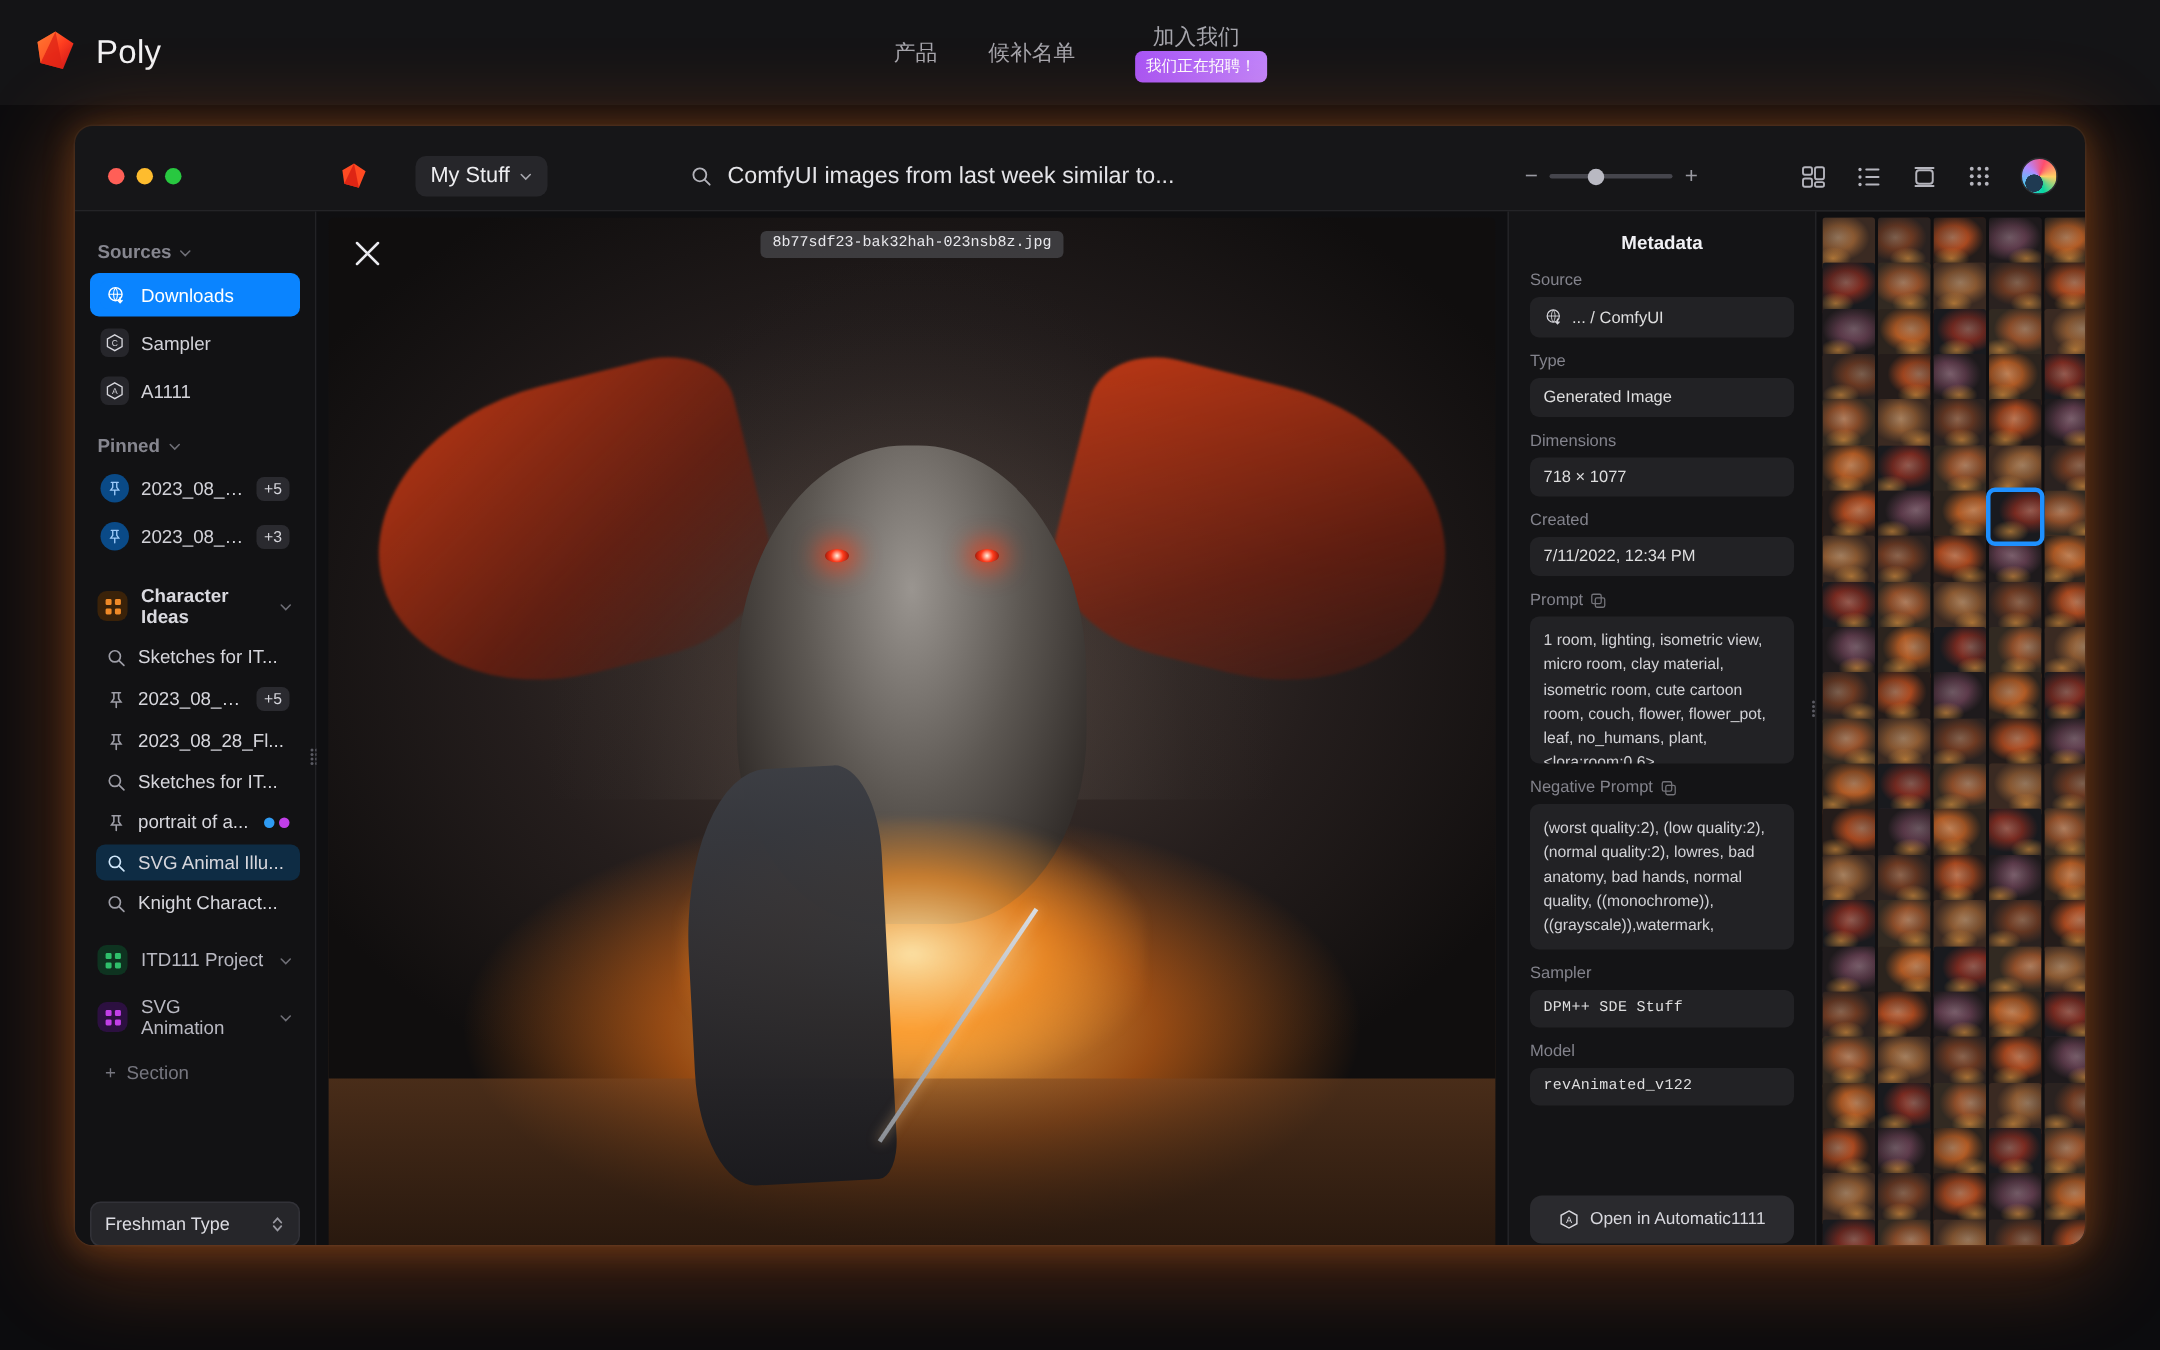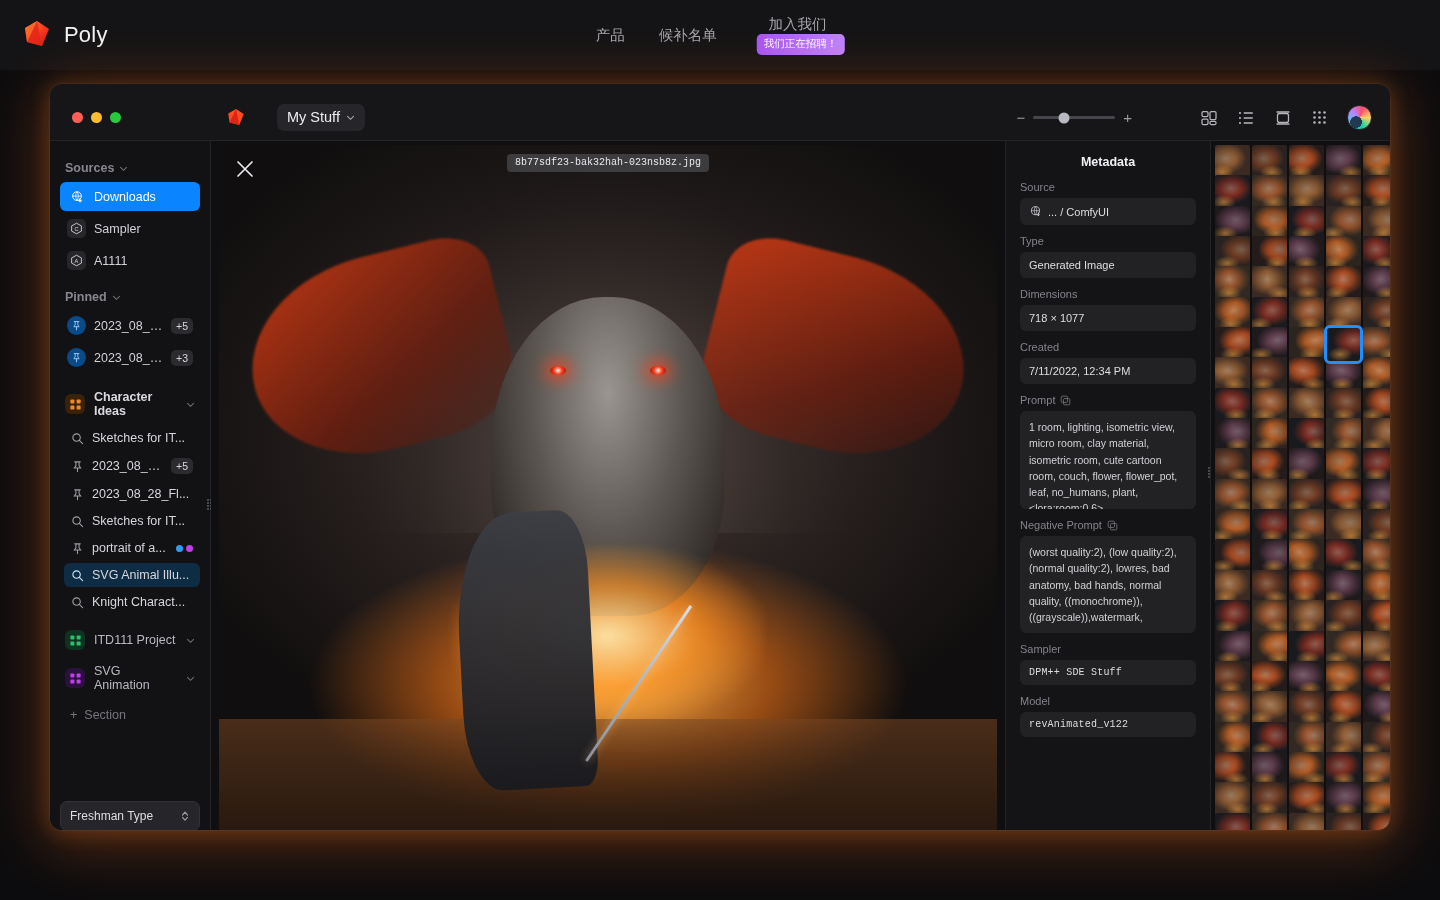--- a/index.html
+++ b/index.html
@@ -348,20 +348,27 @@
       </svg>
     </div>
 
     <div class="mystuff">
       <span>My Stuff</span>
       <svg class="chev" viewBox="0 0 12 12">
         <path d="M2 4.5 L6 8.5 L10 4.5" stroke="#c9c9d0" stroke-width="1.4" fill="none" stroke-linecap="round"></path>
       </svg>
     </div>
 
+    <div class="searchwrap">
+      <svg width="15" height="15" viewBox="0 0 16 16">
+        <circle cx="7" cy="7" r="4.6" stroke="#b3b3ba" stroke-width="1.3" fill="none"></circle>
+        <path d="M10.4 10.4 L14 14" stroke="#b3b3ba" stroke-width="1.3" stroke-linecap="round"></path>
+      </svg>
+      <span class="search-text">ComfyUI images from last week similar to...</span>
+    </div>
 
     <div class="zoomctl">
       <span style="font-size:15px;">−</span>
       <div class="zoom-track">
         <div class="zoom-knob"></div>
       </div>
       <span style="font-size:15px;">+</span>
     </div>
 
     <div class="tb-icons">
@@ -672,20 +679,27 @@
       </div>
       <div class="m-text">(worst quality:2), (low quality:2), (normal quality:2), lowres, bad anatomy, bad hands, normal quality, ((monochrome)), ((grayscale)),watermark,</div>
 
       <div class="m-label">Sampler</div>
       <div class="m-field m-mono">DPM++ SDE Stuff</div>
 
       <div class="m-label">Model</div>
       <div class="m-field m-mono">revAnimated_v122</div>
 
       <div class="meta-actions">
+        <div class="btn-ghost">
+          <svg width="14" height="14" viewBox="0 0 16 16">
+            <polygon points="8,1.5 14,4.8 14,11.2 8,14.5 2,11.2 2,4.8" stroke="#d8d8de" stroke-width="1.1" fill="none"></polygon>
+            <text x="8" y="11" font-size="7" fill="#d8d8de" text-anchor="middle" font-family="Liberation Sans">A</text>
+          </svg>
+          <span>Open in Automatic1111</span>
+        </div>
       </div>
 
       <div class="meta-divider">
         <i style="width:2px;height:2px;background:#5a5a62;border-radius:1px;"></i>
         <i style="width:2px;height:2px;background:#5a5a62;border-radius:1px;"></i>
         <i style="width:2px;height:2px;background:#5a5a62;border-radius:1px;"></i>
         <i style="width:2px;height:2px;background:#5a5a62;border-radius:1px;"></i>
       </div>
     </div>
 

